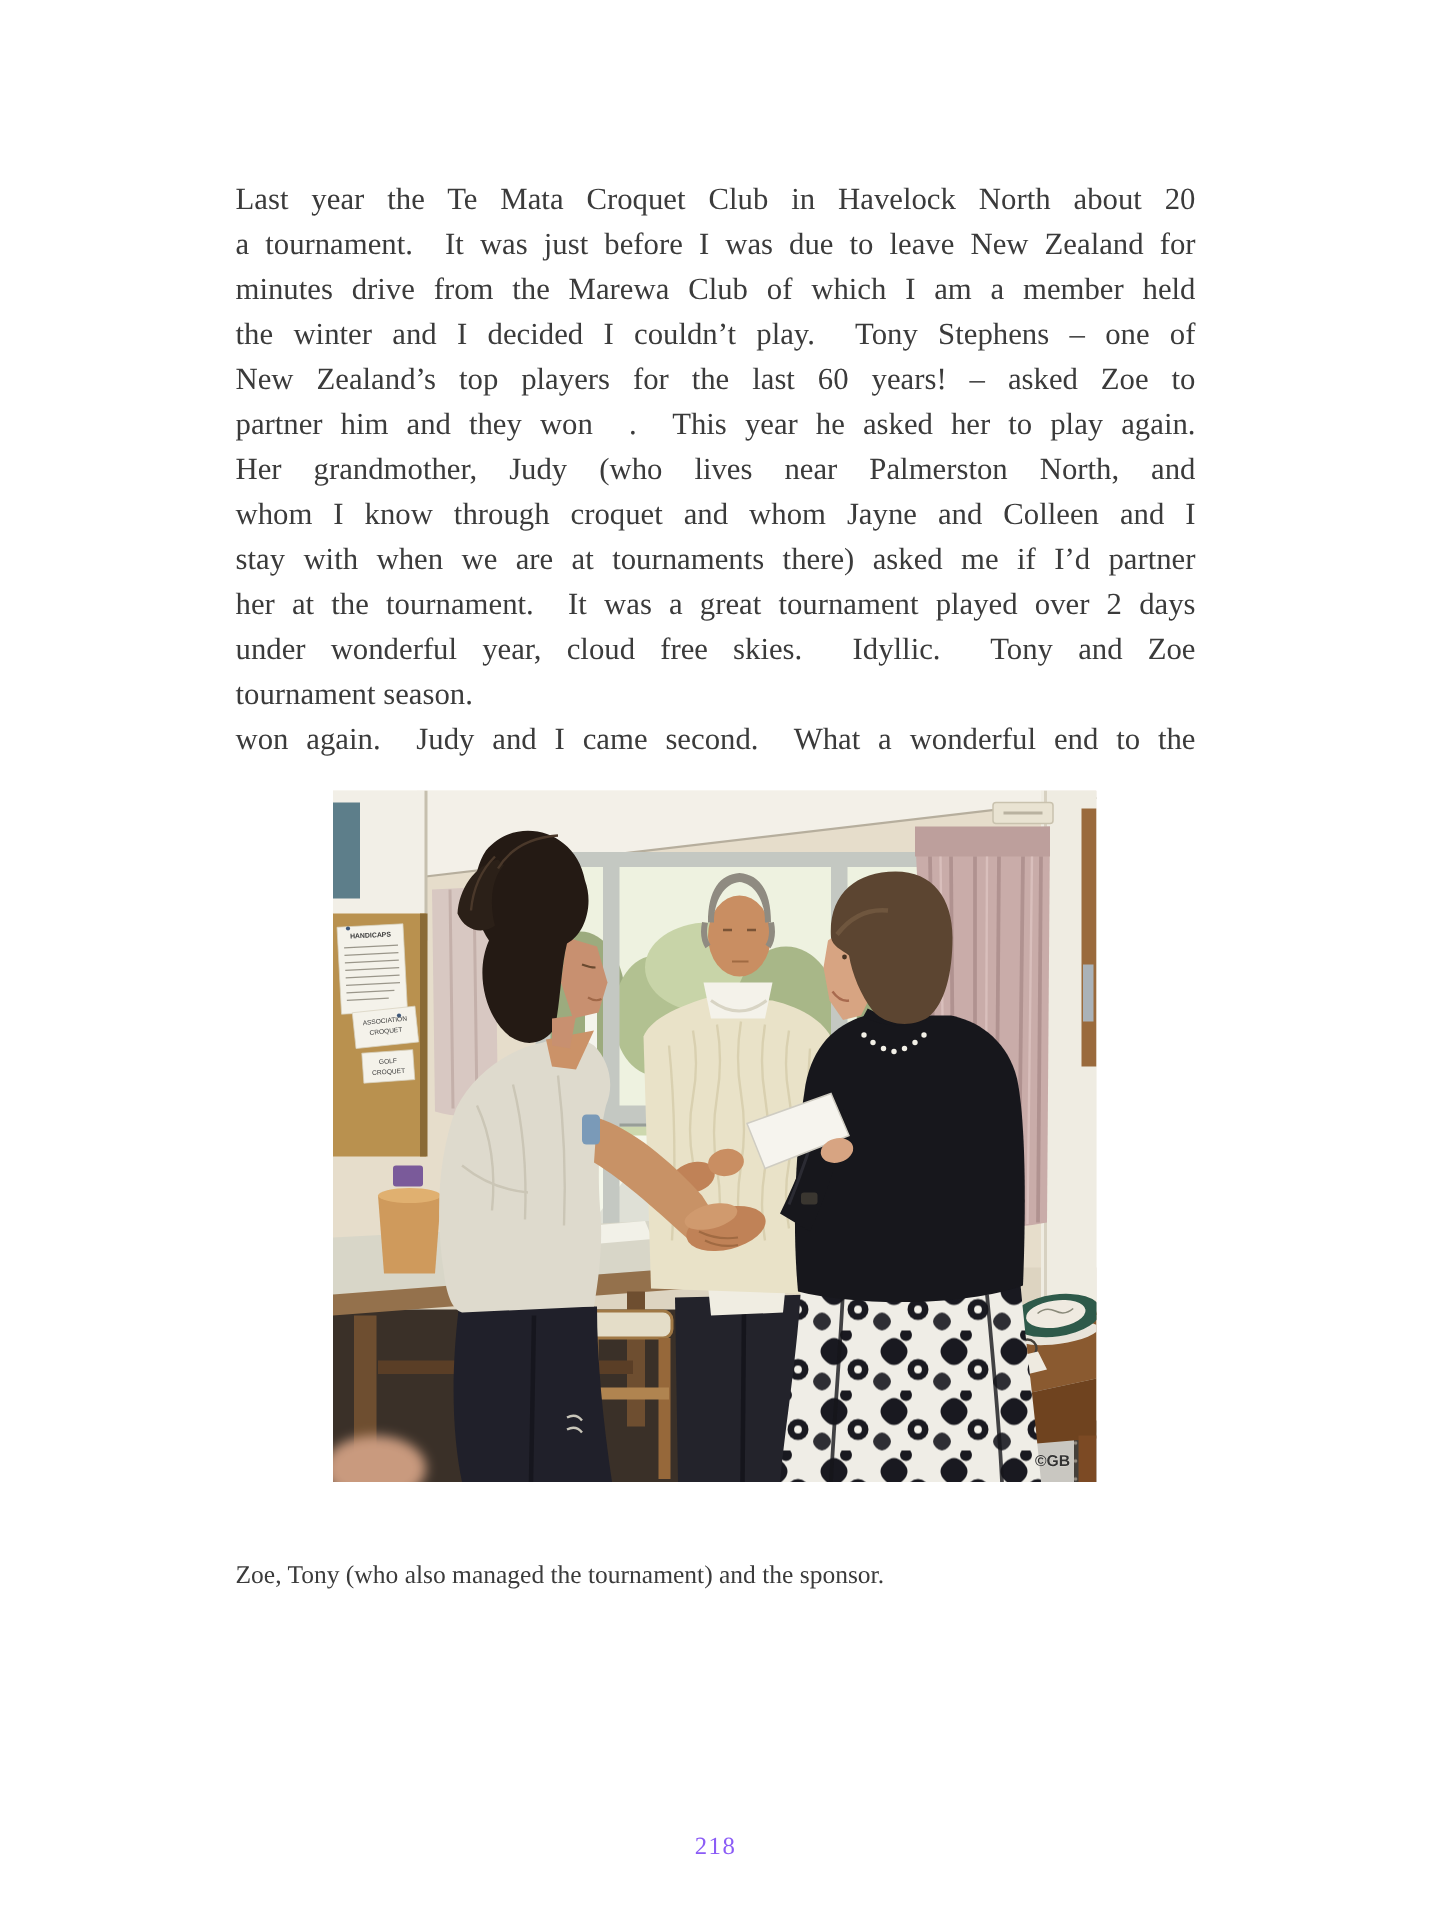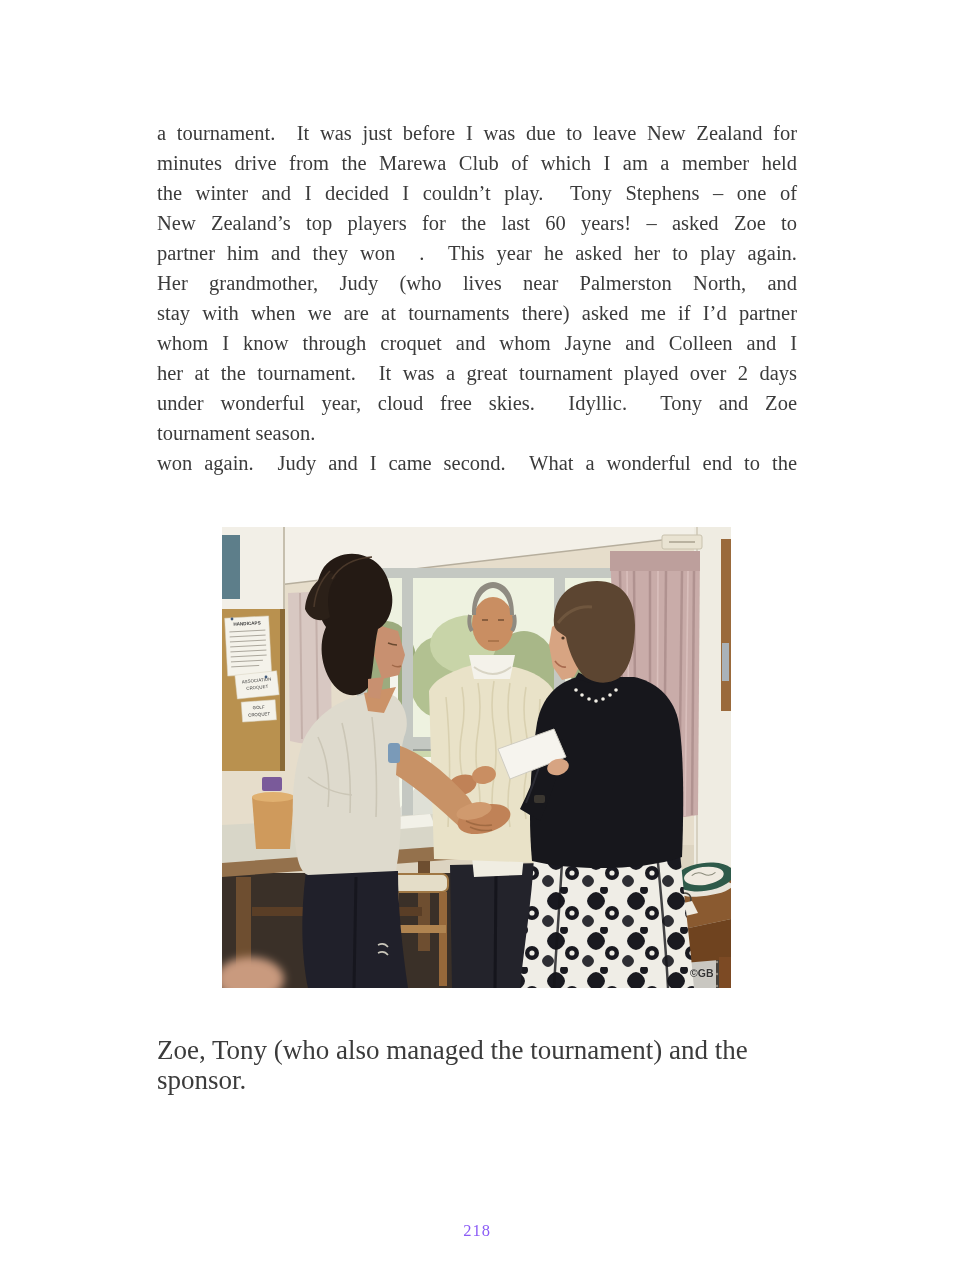--- a/index.html
+++ b/index.html
@@ -15,41 +15,42 @@
     text-align:justify; text-align-last:justify; text-justify:inter-word;
     white-space:pre-wrap;
   }
   .para .line.last { text-align-last:left; }
   .photo-figure {
     position:absolute; left:222px; top:527px; width:509px; height:461px;
   }
   .photo-figure svg { display:block; width:509px; height:461px; }
   .caption {
     position:absolute; left:157px; top:1035px; width:640px;
-    font-size:27px; line-height:30px; text-align:left;
+    font-size:17px; line-height:30px; text-align:left;
   }
   .pagenum {
     position:absolute; left:0; top:1221px; width:100%;
     font-size:16.5px; letter-spacing:1px; text-align:center; color:#8b5cf6;
   }
 </style>
 </head>
 <body>
 
 <div class="page">
 
   <div class="para">
+    <div class="line">Last year the Te Mata Croquet Club in Havelock North about 20</div>
     <div class="line">a tournament.  It was just before I was due to leave New Zealand for</div>
     <div class="line">minutes drive from the Marewa Club of which I am a member held</div>
     <div class="line">the winter and I decided I couldn’t play.  Tony Stephens – one of</div>
     <div class="line">New Zealand’s top players for the last 60 years! – asked Zoe to</div>
     <div class="line">partner him and they won  .  This year he asked her to play again.</div>
     <div class="line">Her grandmother, Judy (who lives near Palmerston North, and</div>
+    <div class="line">whom I know through croquet and whom Jayne and Colleen and I</div>
     <div class="line">stay with when we are at tournaments there) asked me if I’d partner</div>
-    <div class="line">whom I know through croquet and whom Jayne and Colleen and I</div>
     <div class="line">her at the tournament.  It was a great tournament played over 2 days</div>
     <div class="line">under wonderful year, cloud free skies.  Idyllic.  Tony and Zoe</div>
     <div class="line last">tournament season.</div>
     <div class="line">won again.  Judy and I came second.  What a wonderful end to the</div>
   </div>
 
   <figure class="photo-figure" style="margin:0">
     <svg viewBox="0 0 509 461" xmlns="http://www.w3.org/2000/svg">
       <defs>
         <clipPath id="winclip">

